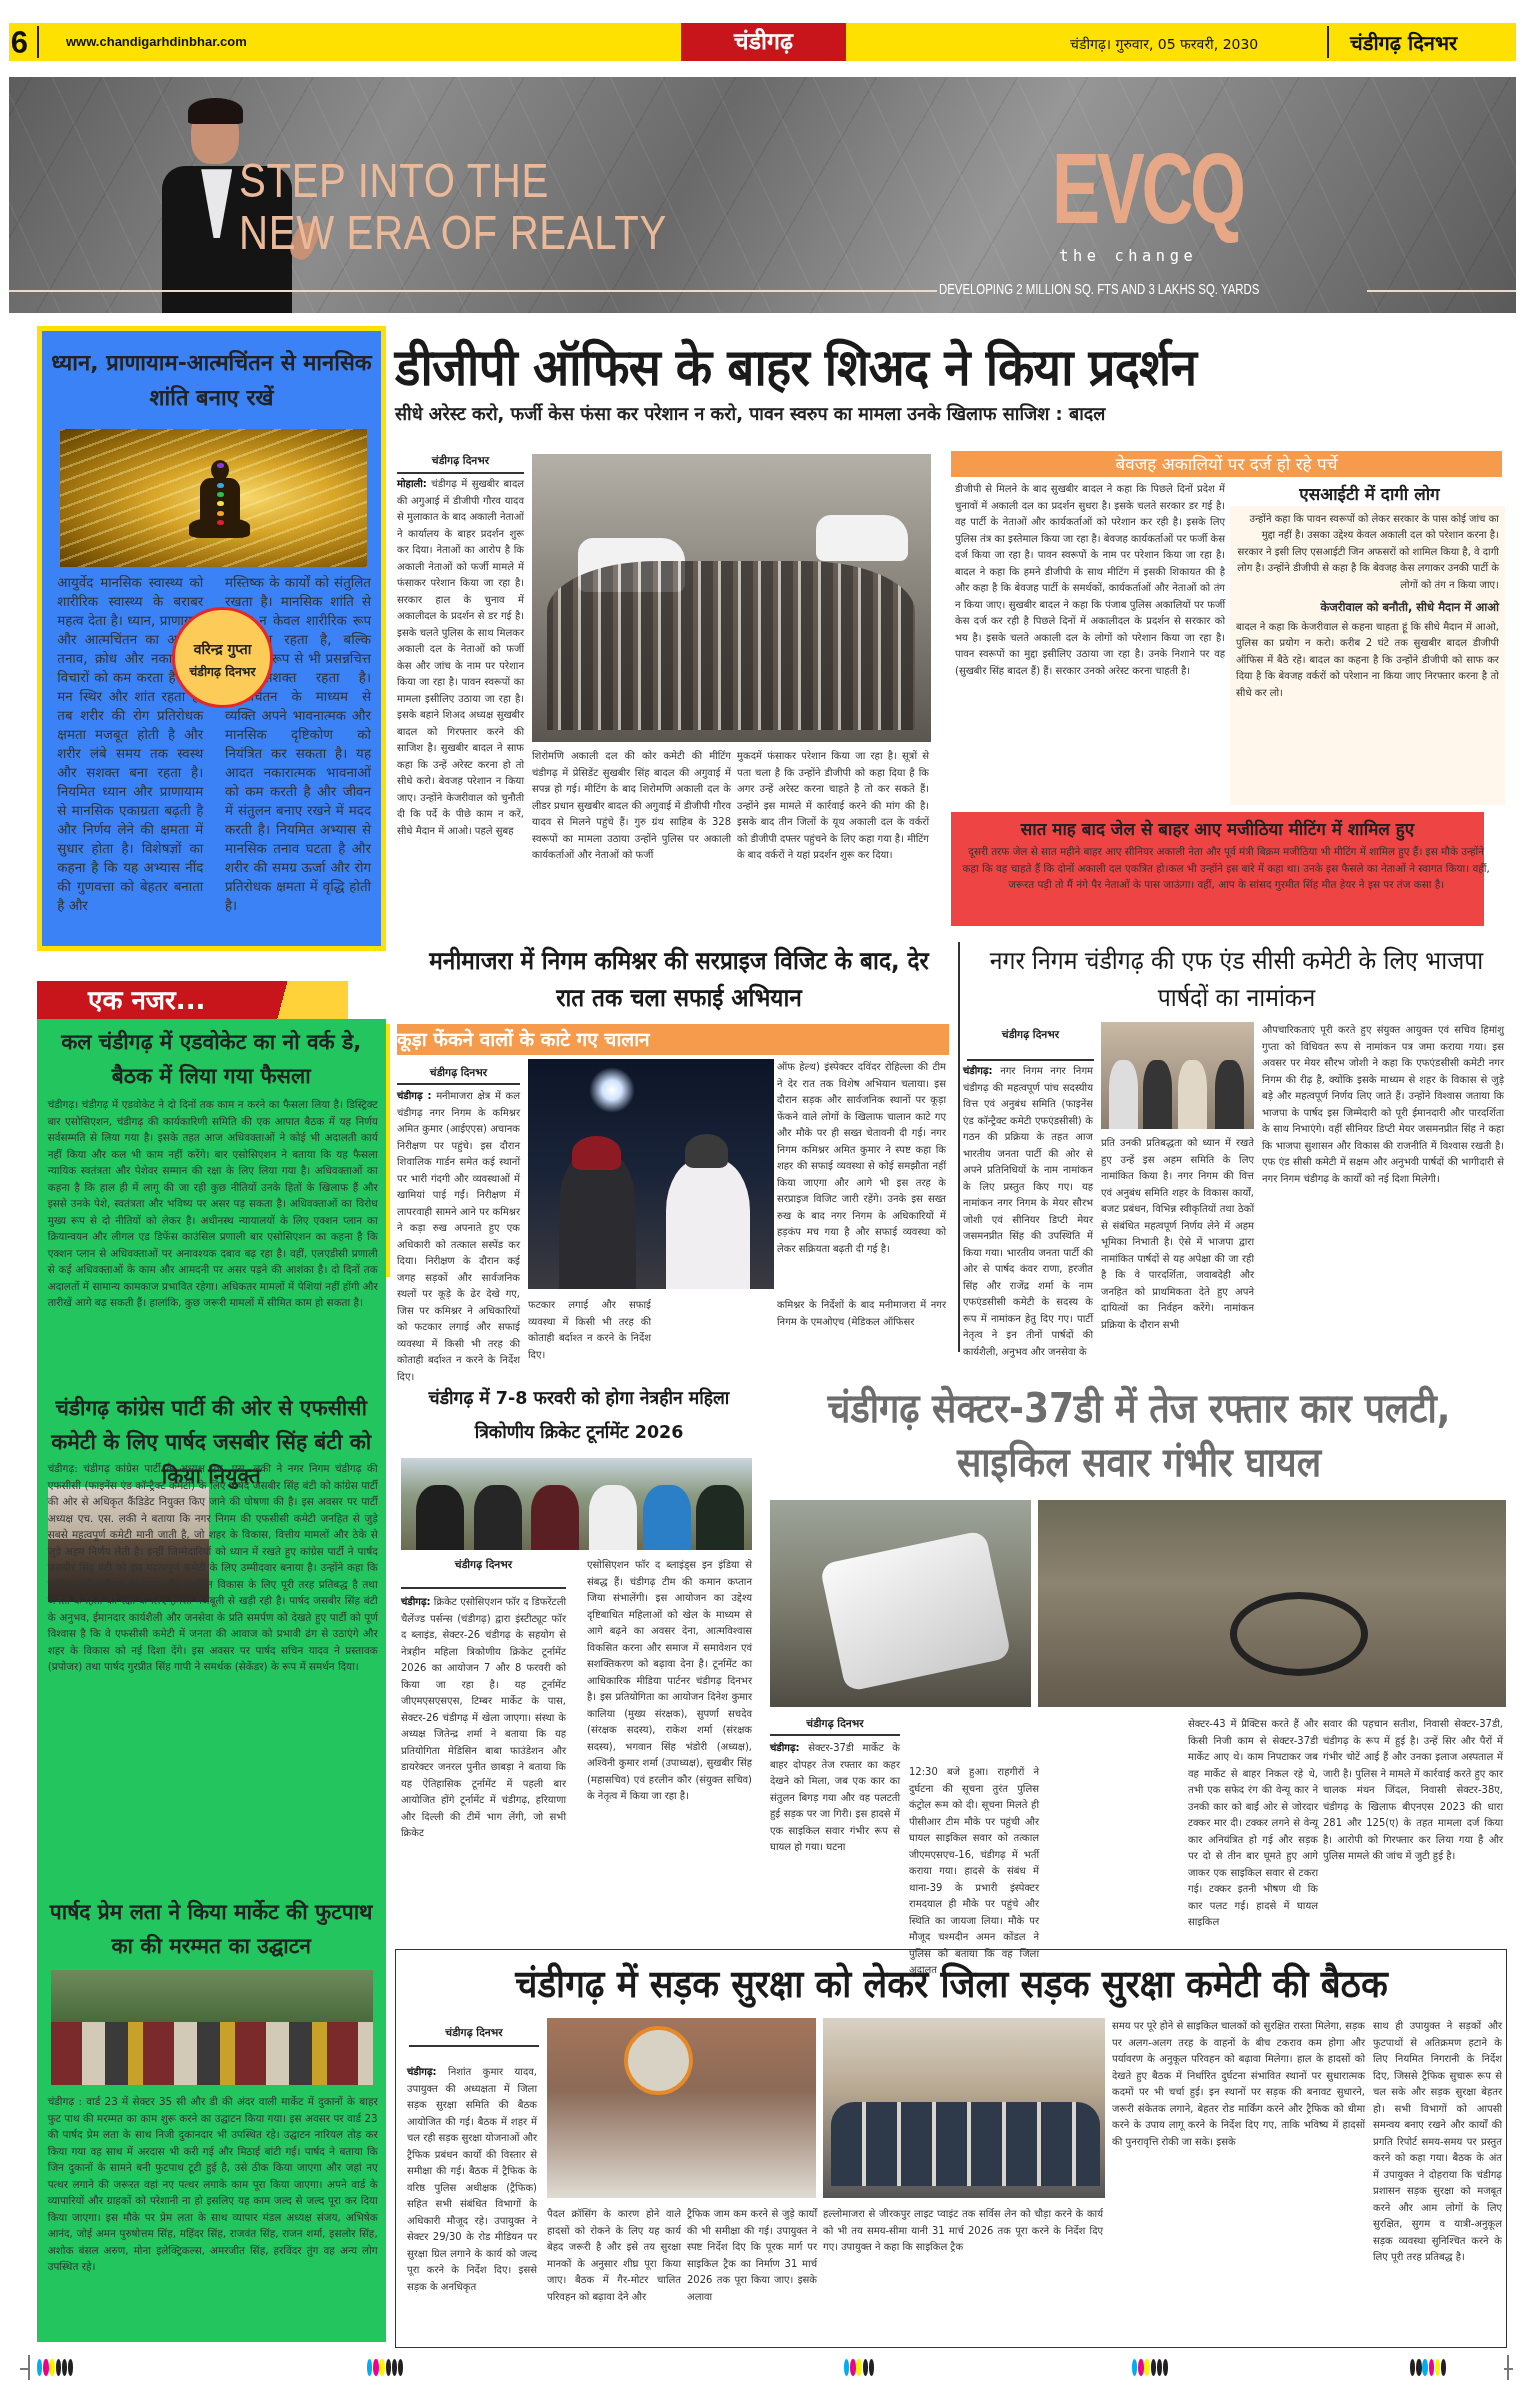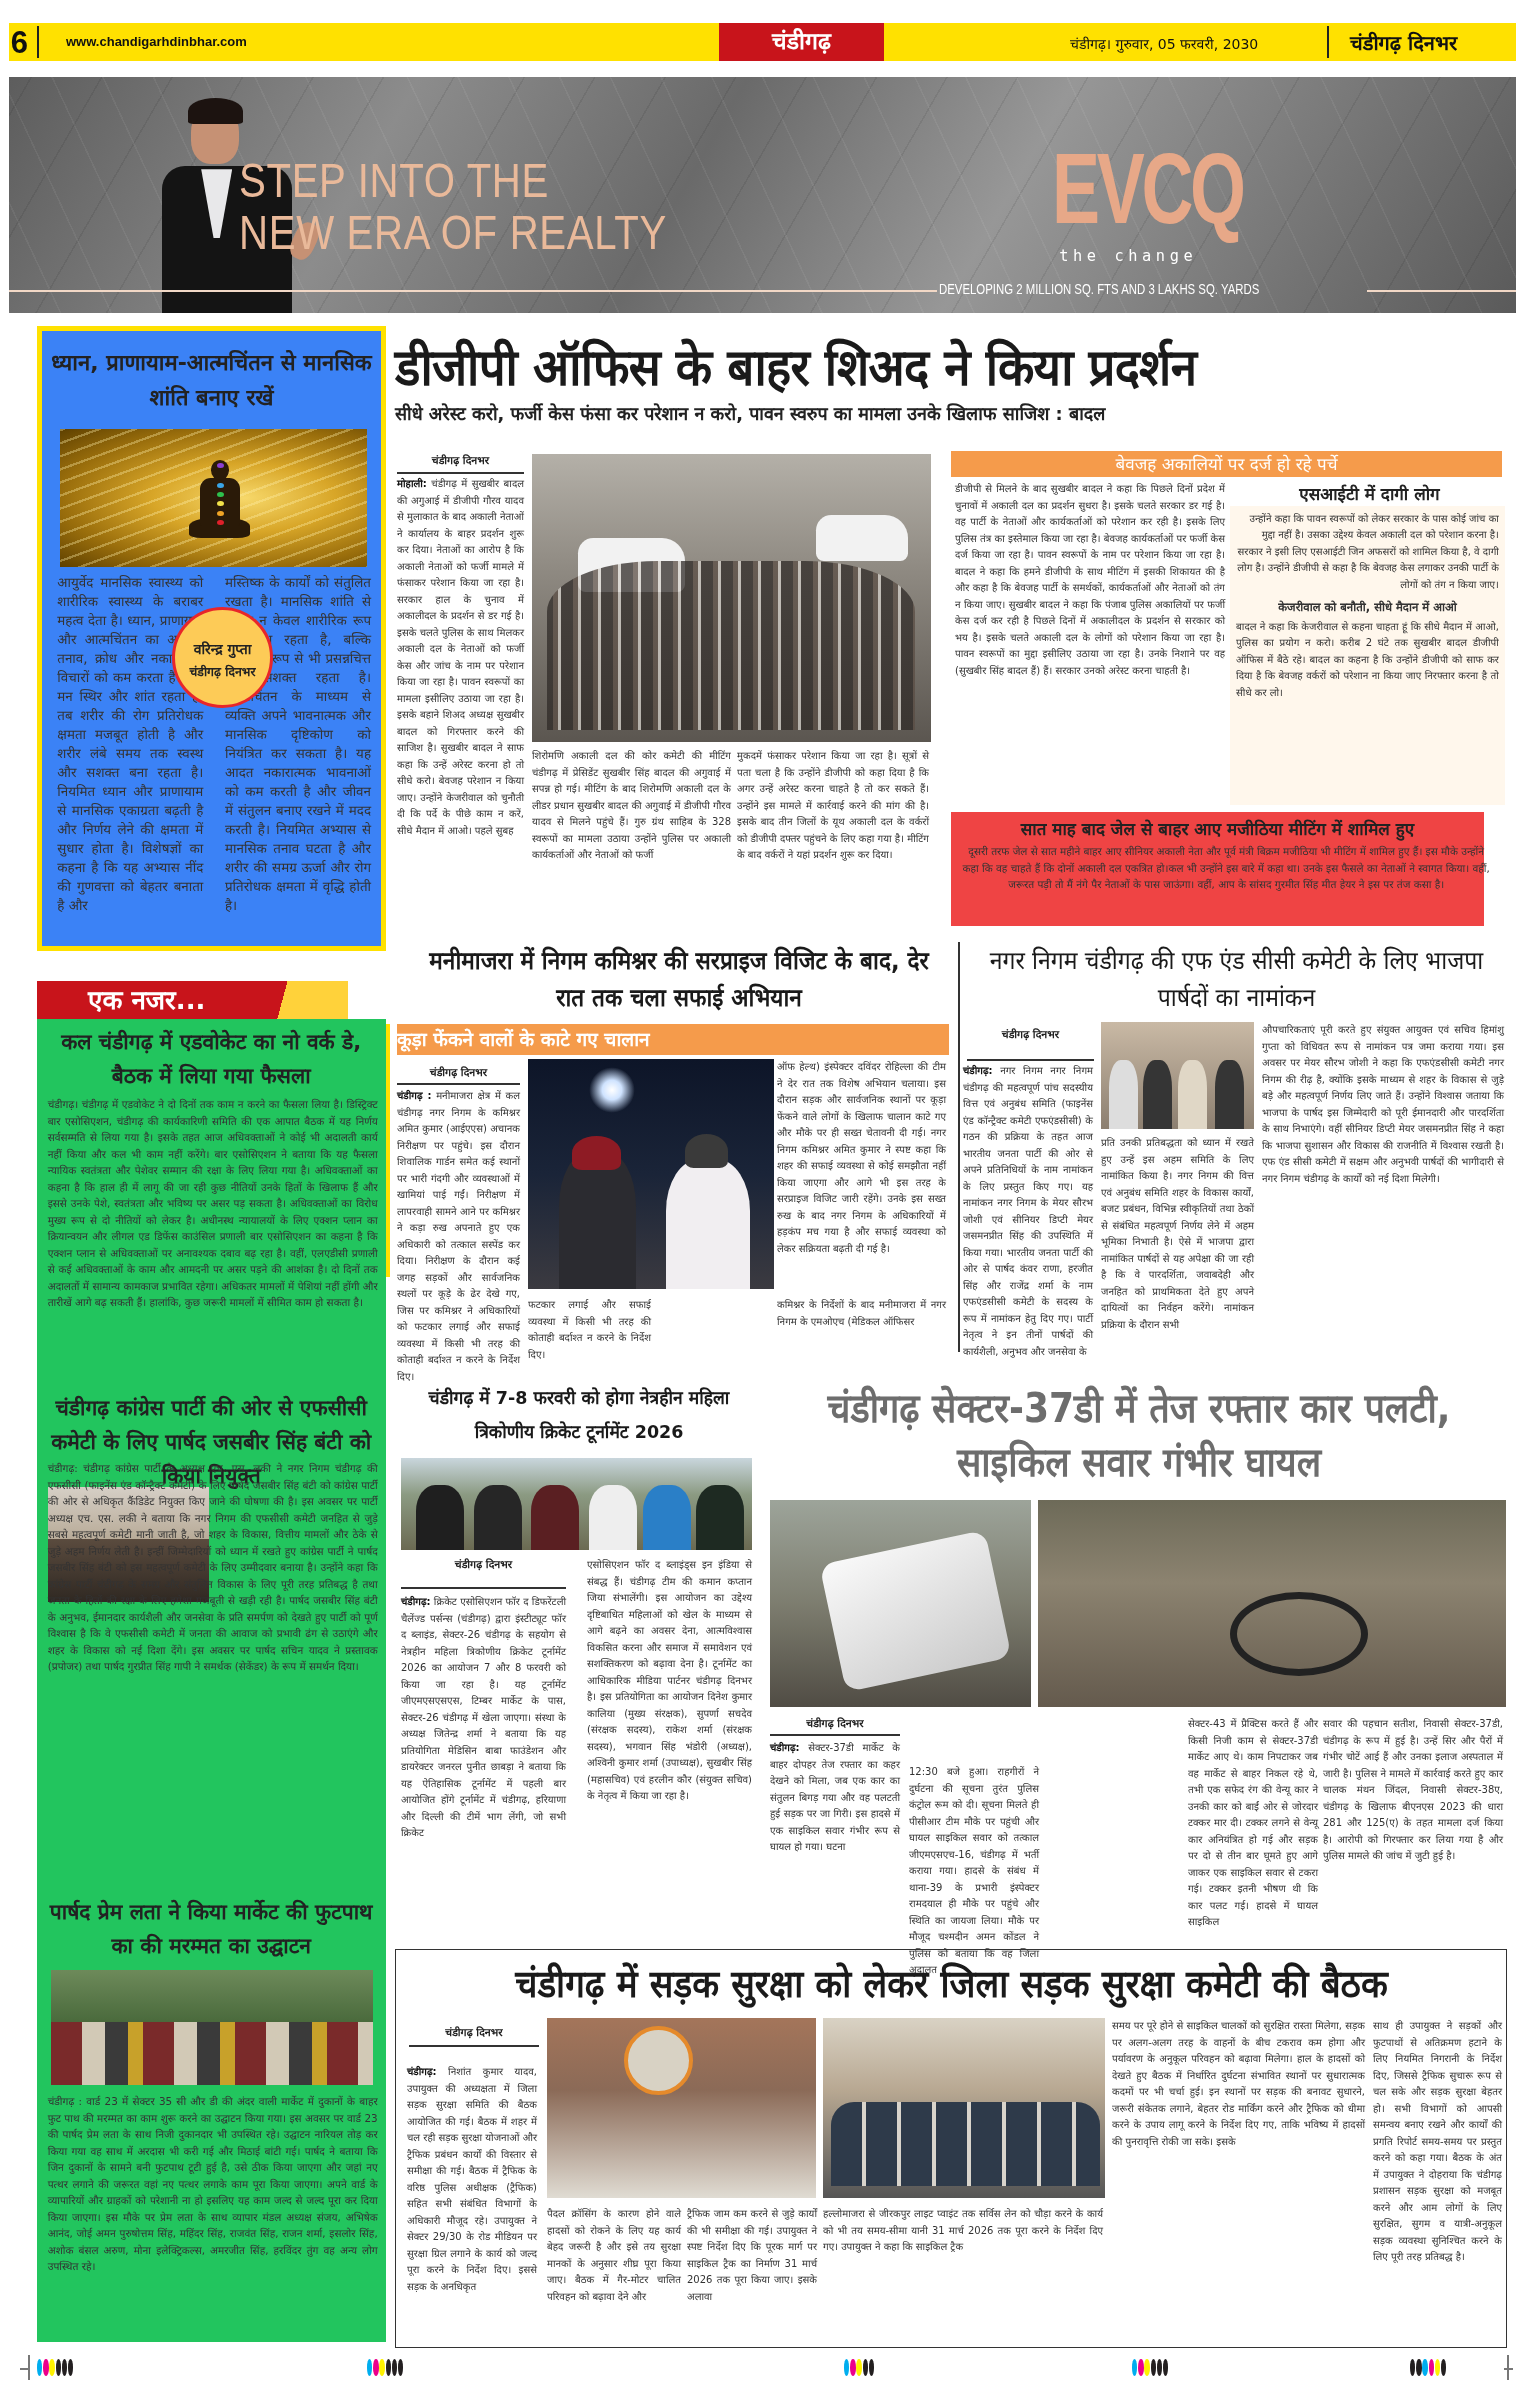--- a/index.html
+++ b/index.html
@@ -4,21 +4,21 @@
 <style>
   * { box-sizing: border-box; margin: 0; padding: 0; }
   body { width: 1525px; height: 2401px; background: #ffffff; font-family: "DejaVu Sans", sans-serif; color: #222; position: relative; overflow: hidden; }
   .abs { position: absolute; }
 
   
   #masthead { left: 9.2px; top: 23px; width: 1507px; height: 38px; background: #ffe100; }
   #page-num { left: 10.7px; top: 24.6px; font-size: 31px; font-weight: bold; color: #111; font-family: "Liberation Sans", sans-serif; }
   #num-divider { left: 37px; top: 26px; width: 1.5px; height: 32px; background: #222; }
   #site-url { left: 66px; top: 34px; font-size: 13px; font-weight: bold; color: #111; font-family: "Liberation Sans", sans-serif; }
-  #section-box { left: 681px; top: 23px; width: 165px; height: 38px; background: #c8141b; color: #fff; font-size: 23px; font-weight: bold; text-align: center; line-height: 37px; margin-left: 38px; }
+  #section-box { left: 681px; top: 23px; width: 165px; height: 38px; background: #c8141b; color: #fff; font-size: 23px; font-weight: bold; text-align: center; line-height: 37px; }
   #dateline { left: 1070px; top: 34px; font-size: 14px; color: #111; }
   #date-divider { left: 1327px; top: 26px; width: 1.5px; height: 32px; background: #222; }
   #paper-name { left: 1350px; top: 29px; font-size: 20px; font-weight: bold; color: #111; }
 
   
   #ad-banner { left: 9.2px; top: 77px; width: 1507px; height: 236px; background: linear-gradient(120deg,#5d5d5d 0%,#8c8c8c 25%,#6a6a6a 45%,#979797 65%,#747474 85%,#5a5a5a 100%); overflow: hidden; }
   #ad-banner .stripes { position:absolute; inset:0; background: repeating-linear-gradient(65deg, rgba(255,255,255,0.06) 0 1.5px, transparent 1.5px 46px), repeating-linear-gradient(-60deg, rgba(0,0,0,0.08) 0 1.5px, transparent 1.5px 61px); }
   #ad-person { position:absolute; left: 138px; top: 15.3px; width: 153px; height: 220px; }
   #ad-person .head { position:absolute; left: 44px; top: 14px; width: 48px; height: 58px; border-radius: 45% 45% 40% 40%; background:#c69174; }
   #ad-person .hair { position:absolute; left: 41px; top: 6.1px; width: 55px; height: 26px; border-radius: 50% 50% 10% 10%; background:#1c1310; }
@@ -225,21 +225,21 @@
     <div class="crowd"></div>
 </div>
 <div class="abs body-text" id="story1-col2">शिरोमणि अकाली दल की कोर कमेटी की मीटिंग चंडीगढ़ में प्रेसिडेंट सुखबीर सिंह बादल की अगुवाई में सपन्न हो गई। मीटिंग के बाद शिरोमणि अकाली दल के लीडर प्रधान सुखबीर बादल की अगुवाई में डीजीपी गौरव यादव से मिलने पहुंचे हैं। गुरु ग्रंथ साहिब के 328 स्वरूपों का मामला उठाया उन्होंने पुलिस पर अकाली कार्यकर्ताओं और नेताओं को फर्जी</div>
 <div class="abs body-text" id="story1-col3">मुकदमें फंसाकर परेशान किया जा रहा है। सूत्रों से पता चला है कि उन्होंने डीजीपी को कहा दिया है कि अगर उन्हें अरेस्ट करना चाहते है तो कर सकते हैं। उन्होंने इस मामले में कार्रवाई करने की मांग की है। इसके बाद तीन जिलों के यूथ अकाली दल के वर्करों को डीजीपी दफ्तर पहुंचने के लिए कहा गया है। मीटिंग के बाद वर्करों ने यहां प्रदर्शन शुरू कर दिया।</div>
 
 <div class="abs" id="sidebar-header">बेवजह अकालियों पर दर्ज हो रहे पर्चे</div>
 <div class="abs body-text" id="sidebar-left">डीजीपी से मिलने के बाद सुखबीर बादल ने कहा कि पिछले दिनों प्रदेश में चुनावों में अकाली दल का प्रदर्शन सुधरा है। इसके चलते सरकार डर गई है। वह पार्टी के नेताओं और कार्यकर्ताओं को परेशान कर रही है। इसके लिए पुलिस तंत्र का इस्तेमाल किया जा रहा है। बेवजह कार्यकर्ताओं पर फर्जी केस दर्ज किया जा रहा है। पावन स्वरूपों के नाम पर परेशान किया जा रहा है। बादल ने कहा कि हमने डीजीपी के साथ मीटिंग में इसकी शिकायत की है और कहा है कि बेवजह पार्टी के समर्थकों, कार्यकर्ताओं और नेताओं को तंग न किया जाए। सुखबीर बादल ने कहा कि पंजाब पुलिस अकालियों पर फर्जी केस दर्ज कर रही है पिछले दिनों में अकालीदल के प्रदर्शन से सरकार को भय है। इसके चलते अकाली दल के लोगों को परेशान किया जा रहा है। पावन स्वरूपों का मुद्दा इसीलिए उठाया जा रहा है। उनके निशाने पर वह (सुखबीर सिंह बादल हैं) हैं। सरकार उनको अरेस्ट करना चाहती है।</div>
 <div class="abs" id="sit-title">एसआईटी में दागी लोग</div>
 <div class="abs" id="sit-body">
   <div style="text-align:right">उन्होंने कहा कि पावन स्वरूपों को लेकर सरकार के पास कोई जांच का मुद्दा नहीं है। उसका उद्देश्य केवल अकाली दल को परेशान करना है। सरकार ने इसी लिए एसआईटी जिन अफसरों को शामिल किया है, वे दागी लोग है। उन्होंने डीजीपी से कहा है कि बेवजह केस लगाकर उनकी पार्टी के लोगों को तंग न किया जाए।</div>
-  <div style="text-align:center;font-weight:bold;font-size:11.5px;margin:6.1px 0 3.1px;">केजरीवाल को बनौती, सीधे मैदान में आओ</div>
+  <div style="text-align:right;font-weight:bold;font-size:11.5px;margin:6.1px 0 3.1px;">केजरीवाल को बनौती, सीधे मैदान में आओ</div>
   <div style="">बादल ने कहा कि केजरीवाल से कहना चाहता हूं कि सीधे मैदान में आओ, पुलिस का प्रयोग न करो। करीब 2 घंटे तक सुखबीर बादल डीजीपी ऑफिस में बैठे रहे। बादल का कहना है कि उन्होंने डीजीपी को साफ कर दिया है कि बेवजह वर्करों को परेशान ना किया जाए निरफ्तार करना है तो सीधे कर लो।</div>
 </div>
 <div class="abs" id="majithia-box">
   <div id="majithia-title">सात माह बाद जेल से बाहर आए मजीठिया मीटिंग में शामिल हुए</div>
   <div id="majithia-body">दूसरी तरफ जेल से सात महीने बाहर आए सीनियर अकाली नेता और पूर्व मंत्री बिक्रम मजीठिया भी मीटिंग में शामिल हुए हैं। इस मौके उन्होंने कहा कि वह चाहते हैं कि दोनों अकाली दल एकत्रित हो।कल भी उन्होंने इस बारे में कहा था। उनके इस फैसले का नेताओं ने स्वागत किया। वहीं, जरूरत पड़ी तो मैं नंगे पैर नेताओं के पास जाऊंगा। वहीं, आप के सांसद गुरमीत सिंह मीत हेयर ने इस पर तंज कसा है।</div>
 </div>
 
 <div class="abs" id="mani-headline">मनीमाजरा में निगम कमिश्नर की सरप्राइज विजिट के बाद, देर रात तक चला सफाई अभियान</div>
 <div class="abs" id="mani-banner">कूड़ा फेंकने वालों के काटे गए चालान</div>
 <div class="abs dateline-label" style="left:397px;top:1065px;width:123px;">चंडीगढ़ दिनभर</div>

